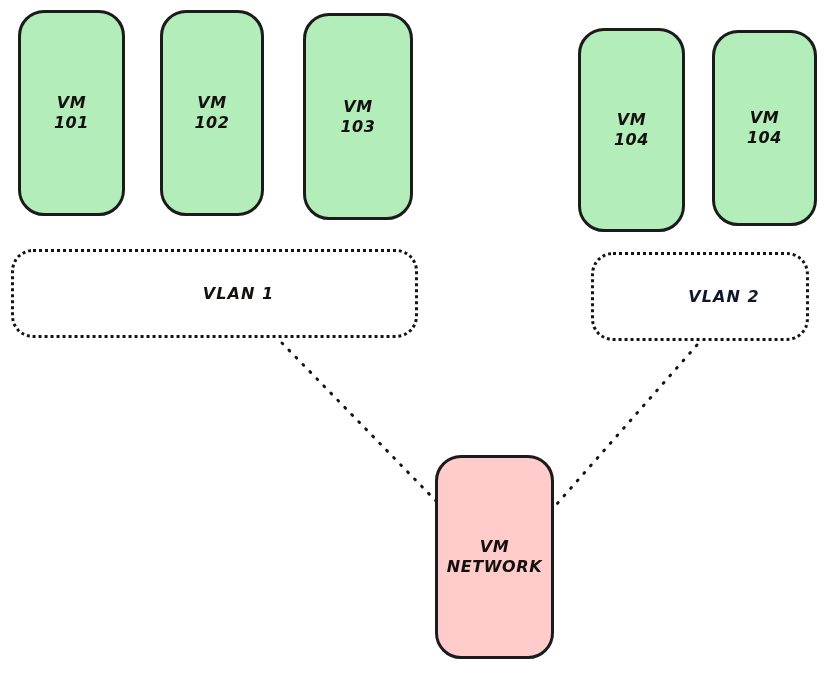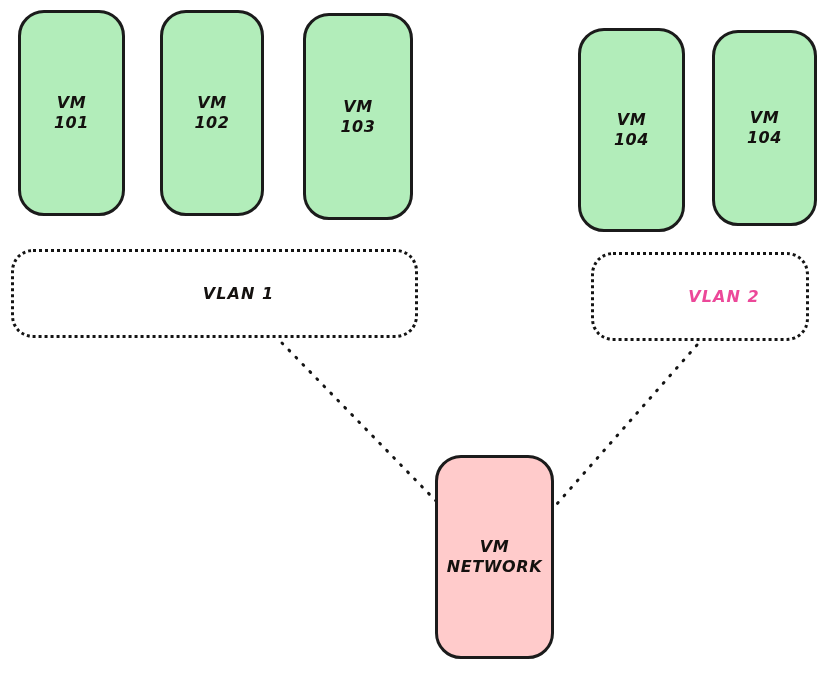--- a/index.html
+++ b/index.html
@@ -99,21 +99,21 @@
   </div>
   <div class="node vm-node" style="left: 712px; top: 30px; width: 105px; height: 196px; background: rgb(178, 237, 186); border-color: rgb(27, 27, 27);">
     <span class="node-label vm-label" style="color: rgb(20, 17, 15);">VM
 104</span>
   </div>
 
   <div class="node vlan-node" style="left: 11px; top: 249px; width: 407px; height: 89px; border-color: rgb(20, 20, 20);">
     <span class="node-label vlan-label" style="color: rgb(20, 17, 15);">VLAN 1</span>
   </div>
   <div class="node vlan-node" style="left: 591px; top: 252px; width: 218px; height: 89px; border-color: rgb(20, 20, 20);">
-    <span class="node-label vlan-label" style="color: #ec4899;">VLAN 2</span>
+    <span class="node-label vlan-label" style="color: #0f172a;">VLAN 2</span>
   </div>
 
   <div class="node net-node" style="left: 435px; top: 455px; width: 119px; height: 204px; background: rgb(255, 203, 203); border-color: rgb(27, 27, 27);">
     <span class="node-label net-label" style="color: rgb(20, 17, 15);">VM
 NETWORK</span>
   </div>
 
 </div>
 
 </body></html>

